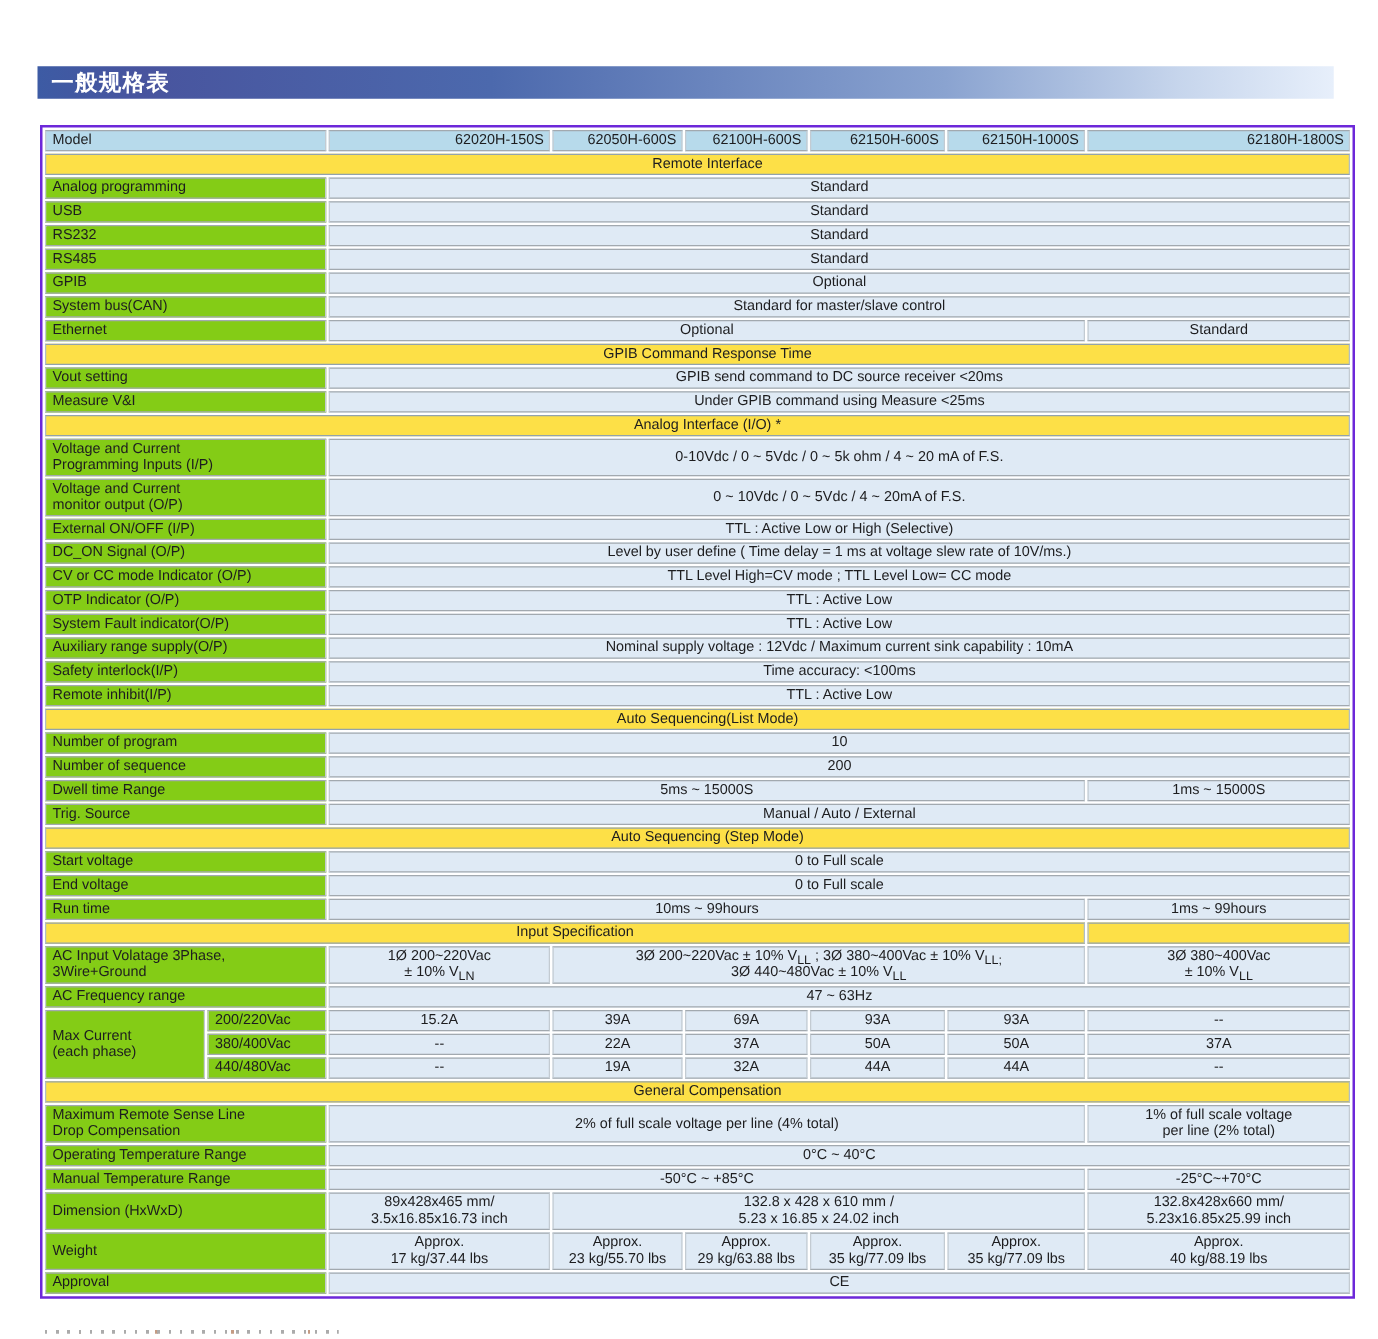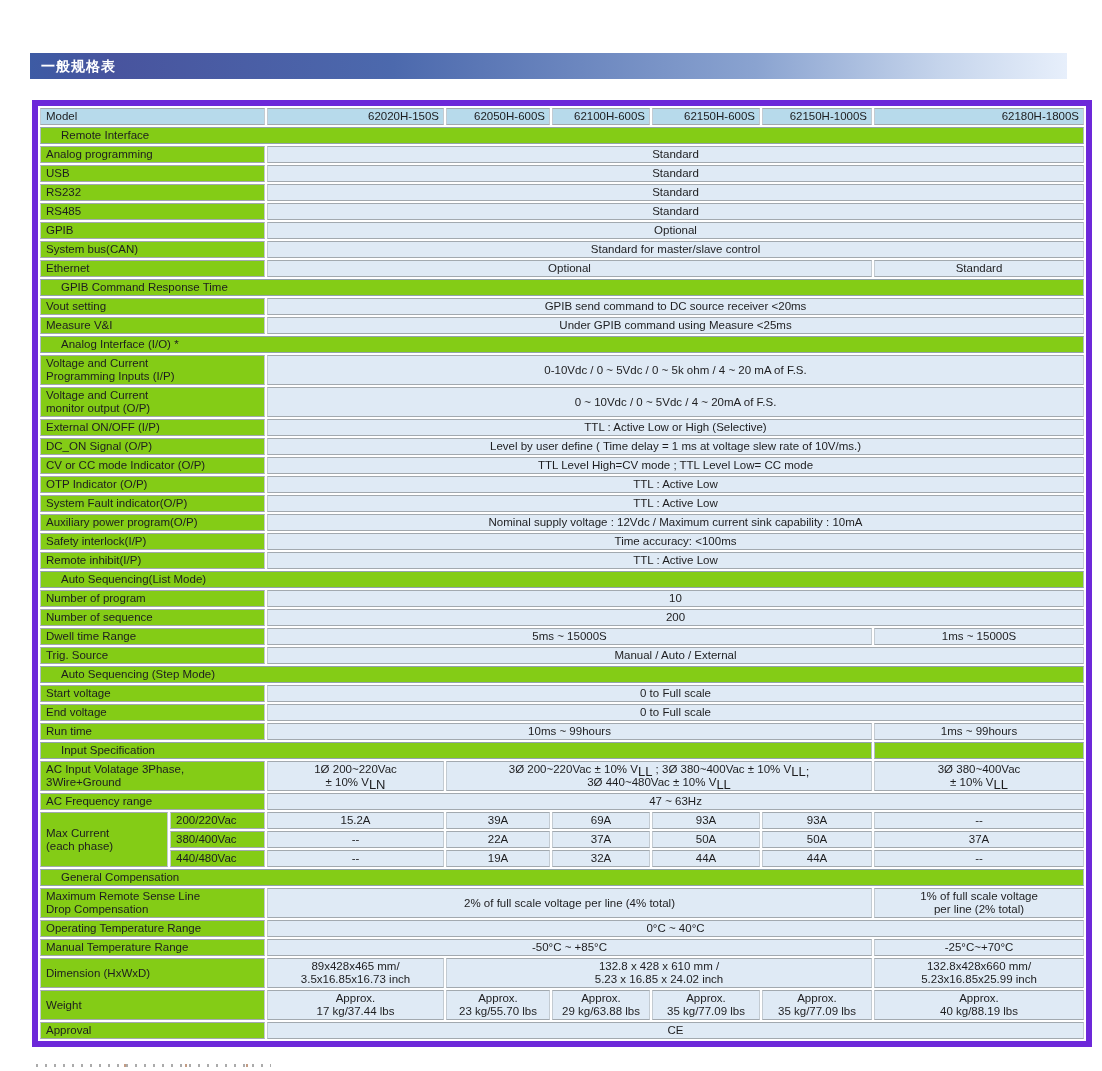--- a/index.html
+++ b/index.html
@@ -1,39 +1,39 @@
 <!DOCTYPE html>
 <html><head>
 <meta charset="utf-8">
 <style>
   html,body{margin:0;padding:0;background:#ffffff;}
   body{width:1102px;height:1071px;font-family:"Liberation Sans",sans-serif;overflow:hidden;}
   .page{position:relative;width:1102px;height:1071px;background:#fff;}
   .title-bar{
     position:absolute;left:30px;top:53px;width:1037px;height:26px;box-sizing:border-box;
     background:linear-gradient(90deg,#3d5ba4 0%,#48549e 8%,#4c69ad 35%,#8aa3d0 70%,#c6d5ec 88%,#e7effb 100%);
-    color:#ffffff;font-size:14px;font-weight:bold;line-height:26px;padding-left:11px;letter-spacing:1px;
+    color:#ffffff;font-size:18px;font-weight:bold;line-height:26px;padding-left:11px;letter-spacing:1px;
   }
   table.spec{
     position:absolute;left:32px;top:100px;width:1030px;
     border-collapse:separate;border-spacing:2px;table-layout:fixed;
-    background:#ffffff;border:6px solid #6d28d9;
+    background:#ffffff;border:2px solid #6d28d9;
     font-size:11.5px;color:#1d1d1f;
   }
   td{
     border:1px solid #a2a9af;border-left-color:#c3cbd2;border-right-color:#c3cbd2;
     padding:1px 4px;line-height:13px;height:13px;vertical-align:middle;overflow:hidden;
     white-space:nowrap;
   }
   td.label,td.sub{background:#84cc16;text-align:left;padding-left:5px;}
   td.value{background:#dfeaf5;text-align:center;}
   td.model{background:#b7daeb;text-align:right;}
   tr.header td.label{background:#b7daeb;}
-  tr.section td{background:#84cc16;text-align:left;padding-left:20px;border-color:#93a3ac;border-left-color:#b0bec7;border-right-color:#b0bec7;}
-  sub{font-size:13px;line-height:0;}
+  tr.section td{background:#fde047;text-align:center;padding-left:20px;border-color:#93a3ac;border-left-color:#b0bec7;border-right-color:#b0bec7;}
+  sub{font-size:10px;line-height:0;}
   .footnote-clip{
     position:absolute;left:36px;top:1064px;width:235px;height:7px;opacity:.75;
     background:
       repeating-linear-gradient(90deg,#8f8f8f 0 2px,rgba(0,0,0,0) 2px 9px),
       repeating-linear-gradient(90deg,rgba(0,0,0,0) 0 27px,#b07a5a 27px 29px,rgba(0,0,0,0) 29px 61px);
     background-size:100% 3px,100% 3px;background-repeat:no-repeat;background-position:0 0,0 0;
   }
 </style>
 </head>
 <body>
@@ -129,21 +129,21 @@
         </tr>
         <tr class="data">
           <td colspan="2" class="label">OTP Indicator (O/P)</td>
           <td colspan="6" class="value">TTL : Active Low</td>
         </tr>
         <tr class="data">
           <td colspan="2" class="label">System Fault indicator(O/P)</td>
           <td colspan="6" class="value">TTL : Active Low</td>
         </tr>
         <tr class="data">
-          <td colspan="2" class="label">Auxiliary power program(O/P)</td>
+          <td colspan="2" class="label">Auxiliary range supply(O/P)</td>
           <td colspan="6" class="value">Nominal supply voltage : 12Vdc / Maximum current sink capability : 10mA</td>
         </tr>
         <tr class="data">
           <td colspan="2" class="label">Safety interlock(I/P)</td>
           <td colspan="6" class="value">Time accuracy: &lt;100ms</td>
         </tr>
         <tr class="data">
           <td colspan="2" class="label">Remote inhibit(I/P)</td>
           <td colspan="6" class="value">TTL : Active Low</td>
         </tr>

